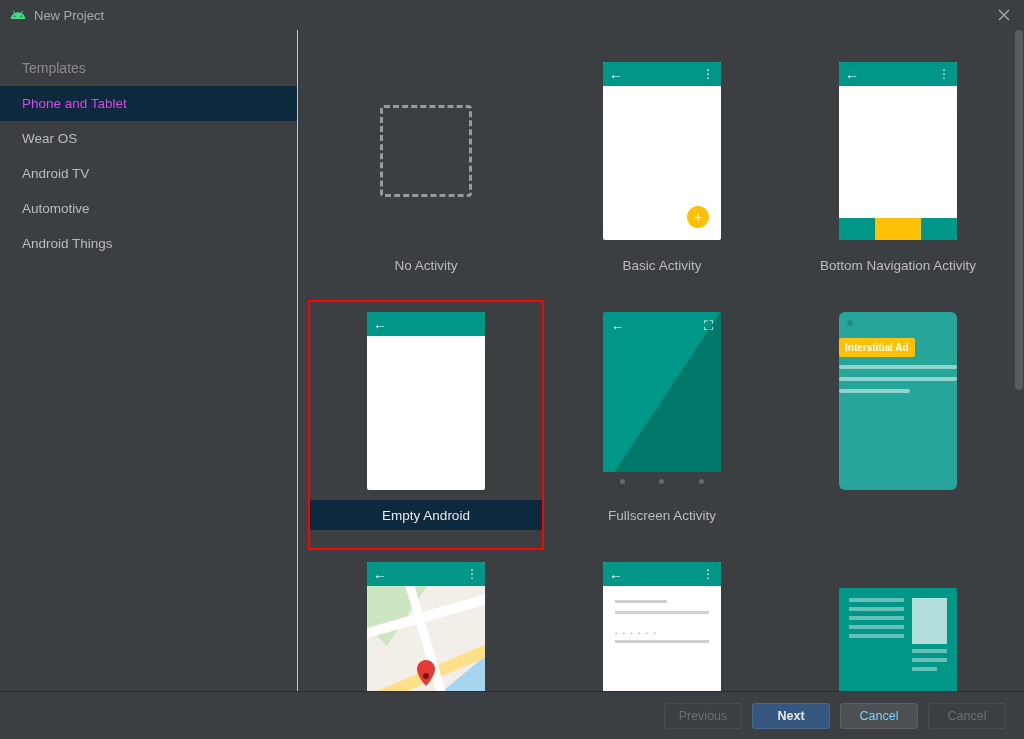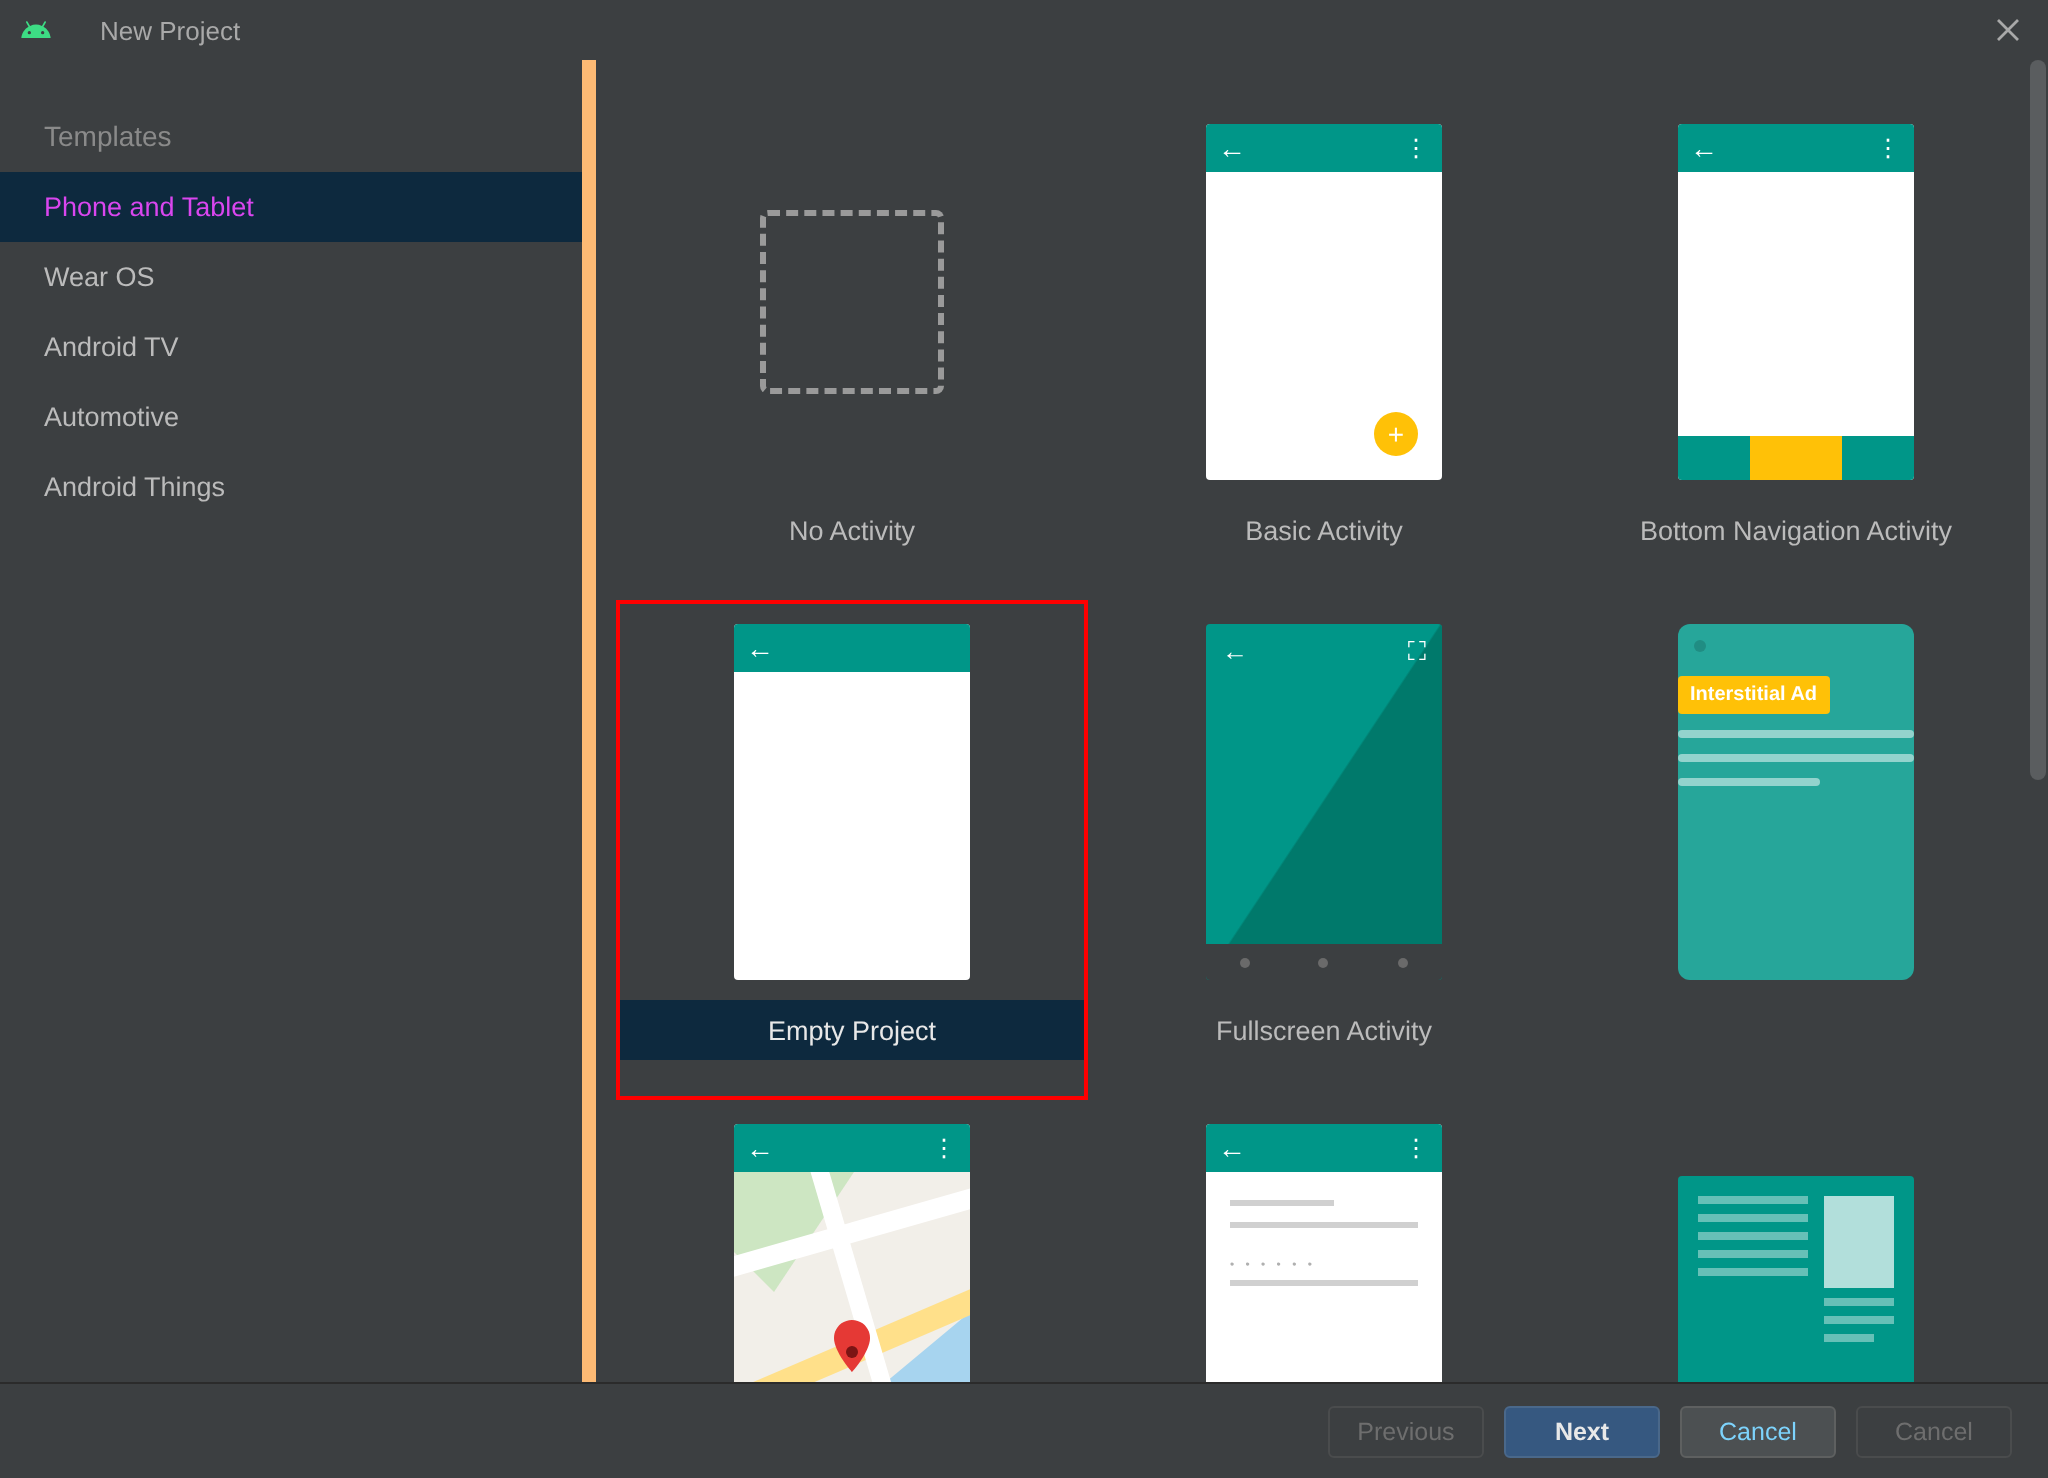--- a/index.html
+++ b/index.html
@@ -1,25 +1,25 @@
 <!DOCTYPE html>
 <html><head>
 <meta charset="utf-8">
 <style>
   * { box-sizing: border-box; margin: 0; padding: 0; }
   html, body { width: 1024px; height: 739px; overflow: hidden; font-family: "Segoe UI", Arial, sans-serif; background: #3c3f41; color: #bbbbbb; }
   .window { width: 1024px; height: 739px; background: #3c3f41; display: flex; flex-direction: column; position: relative; }
-  .titlebar { height: 30px; display: flex; align-items: center; padding: 4px 10px; gap: 24px; }
+  .titlebar { height: 30px; display: flex; align-items: center; padding: 4px 10px; gap: 8px; }
   .titlebar .title { color: #a9a9a9; font-size: 13px; }
   .titlebar .close { margin-left: auto; color: #a9a9a9; font-size: 18px; cursor: pointer; padding: 0 4px; }
   .android-icon svg { display: block; }
 
   .body-area { flex: 1; display: flex; min-height: 0; }
 
-  .sidebar { width: 298px; background: #3c3f41; border-right: 7px solid #fdba74; padding-top: 20px; }
+  .sidebar { width: 298px; background: #3c3f41; border-right: 1px solid #fdba74; padding-top: 20px; }
   .sidebar-heading { padding: 10px 22px; color: #8a8a8a; font-size: 14px; }
   .sidebar-item { padding: 10px 22px; color: #bbbbbb; font-size: 13.5px; cursor: pointer; }
   .sidebar-item.selected { background: #0d293e; color: #d946ef; }
 
   .content { flex: 1; overflow-y: auto; padding: 20px 10px 0 10px; position: relative; }
   .grid { display: grid; grid-template-columns: repeat(3, 236px); column-gap: 0; row-gap: 0; justify-content: start; }
   .card { display: flex; flex-direction: column; align-items: center; cursor: pointer; padding: 10px 0 0 0; border: 2px solid transparent; }
   .card.highlighted { border: 2px solid #ff0000; }
   .thumb { width: 118px; height: 178px; display: flex; align-items: center; justify-content: center; position:relative; }
   .card-label { height: 30px; display:flex; align-items:center; justify-content:center; color: #bbbbbb; font-size: 13.5px; width: 100%; text-align:center; margin-top: 10px; margin-bottom: 18px; }
@@ -142,21 +142,21 @@
         </div>
 
         <div class="card highlighted">
           <div class="thumb">
             <div class="phone empty">
               <div class="appbar">
                   <span class="back">←</span>
                 </div>
             </div>
           </div>
-          <div class="card-label">Empty Project</div>
+          <div class="card-label">Empty Android</div>
         </div>
 
         <div class="card">
           <div class="thumb">
             <div class="phone fullscreen">
               <div class="fs-tri"></div>
               <div class="fs-top">
                   <span>←</span>
                   <span>⛶</span>
                 </div>

